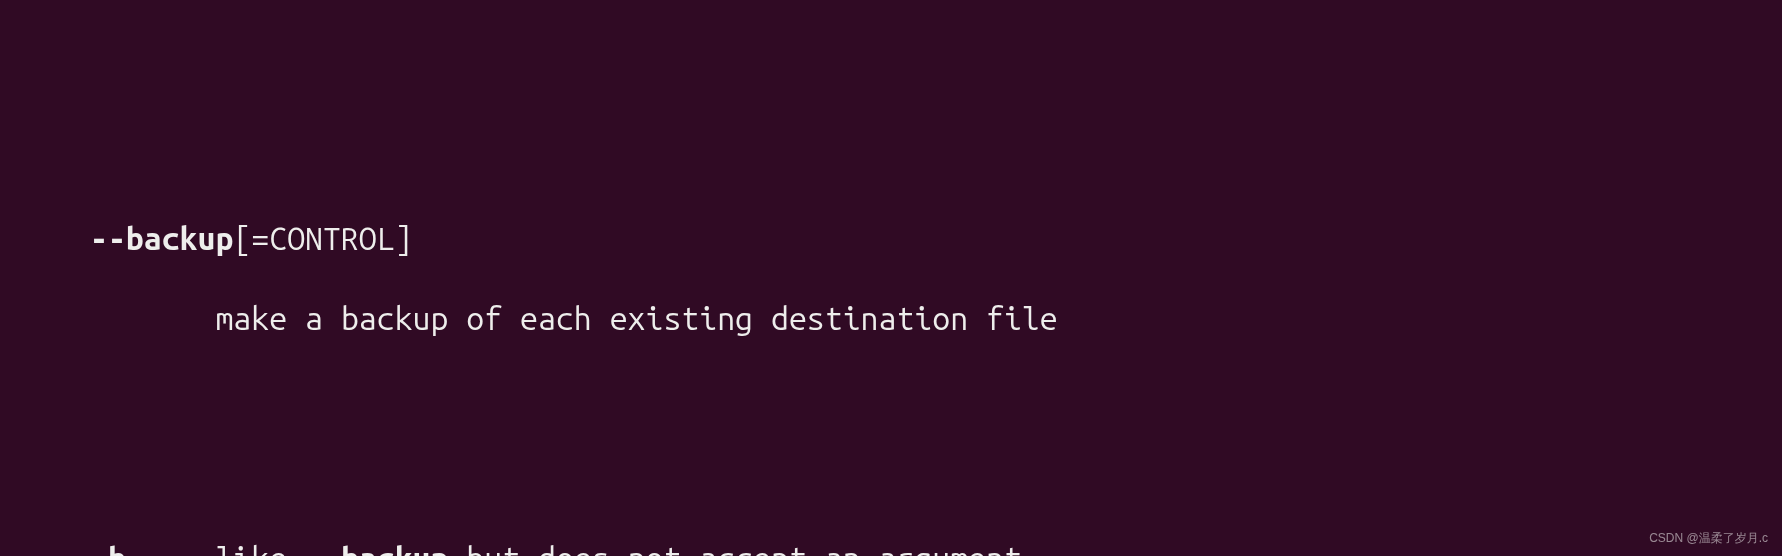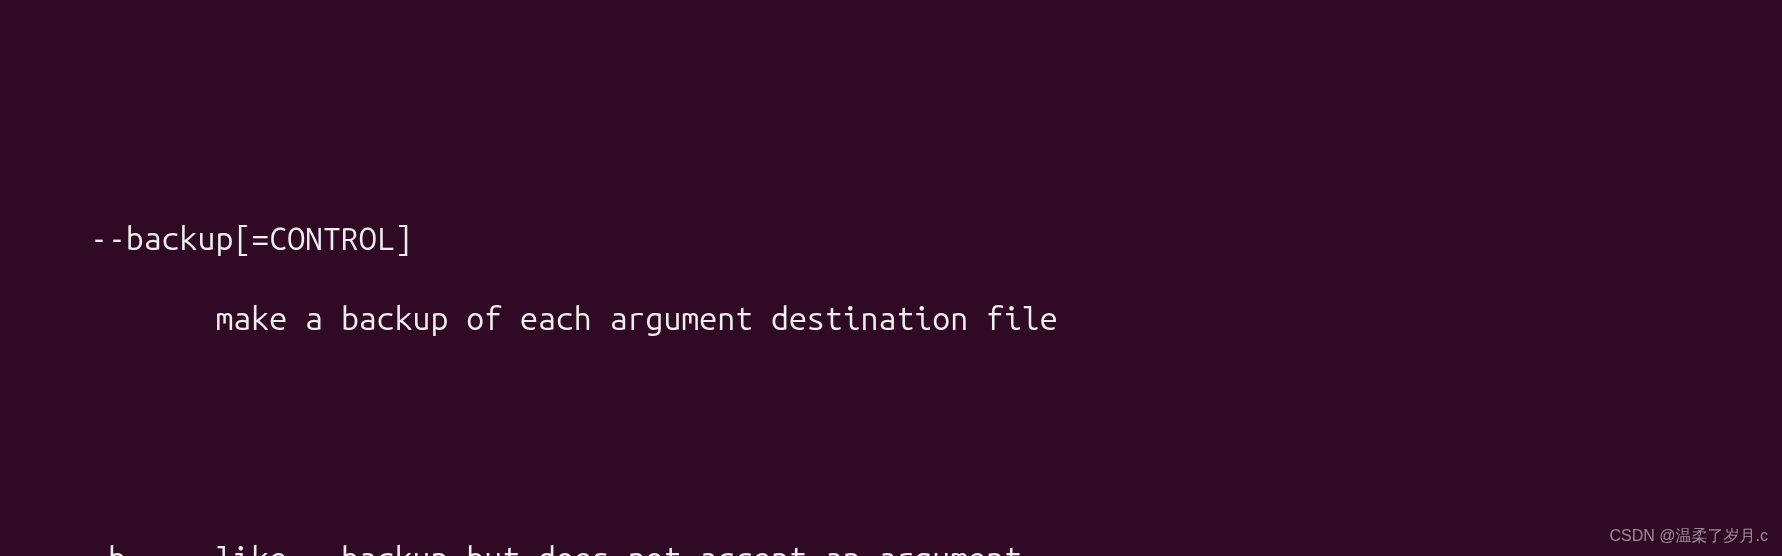--- a/index.html
+++ b/index.html
@@ -9,43 +9,43 @@
     color: #eeeeec;
     font-family: "Ubuntu Mono", "DejaVu Sans Mono", "Courier New", monospace;
     font-size: 32px;
     line-height: 1.25;
     width: 1782px;
     height: 556px;
     box-sizing: border-box;
     position: relative;
     white-space: pre;
   }
-  .bold { font-weight: normal; }
+  .bold { font-weight: bold; }
   .underline { }
   .option-line { display: block; }
   .desc-line { display: block; padding-left: 7ch; }
   .blank { display: block; height: 1.25em; }
   .watermark {
     position: absolute;
     right: 14px;
     bottom: 10px;
-    font-size: 16px;
+    font-size: 12px;
     font-family: sans-serif;
     color: rgba(238,238,236,0.55);
     white-space: nowrap;
   }
 </style>
 </head>
 <body>
 
 
 
 
 <span class="option-line"><span class="bold">--backup</span><span>[=</span><span class="underline">CONTROL</span><span>]</span></span>
-<span class="desc-line">make a backup of each argument destination file</span>
+<span class="desc-line">make a backup of each existing destination file</span>
 <span class="blank"></span>
 
 
 <span class="option-line"><span class="bold">-b</span>     <span>like </span><span class="bold">--backup</span><span> but does not accept an argument</span></span>
 
 
 
 
 
 

